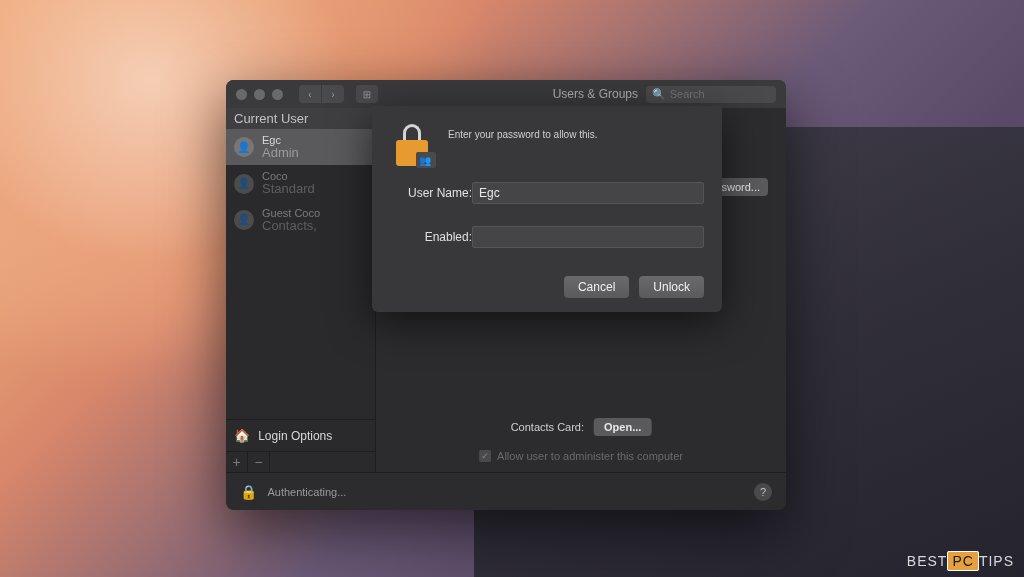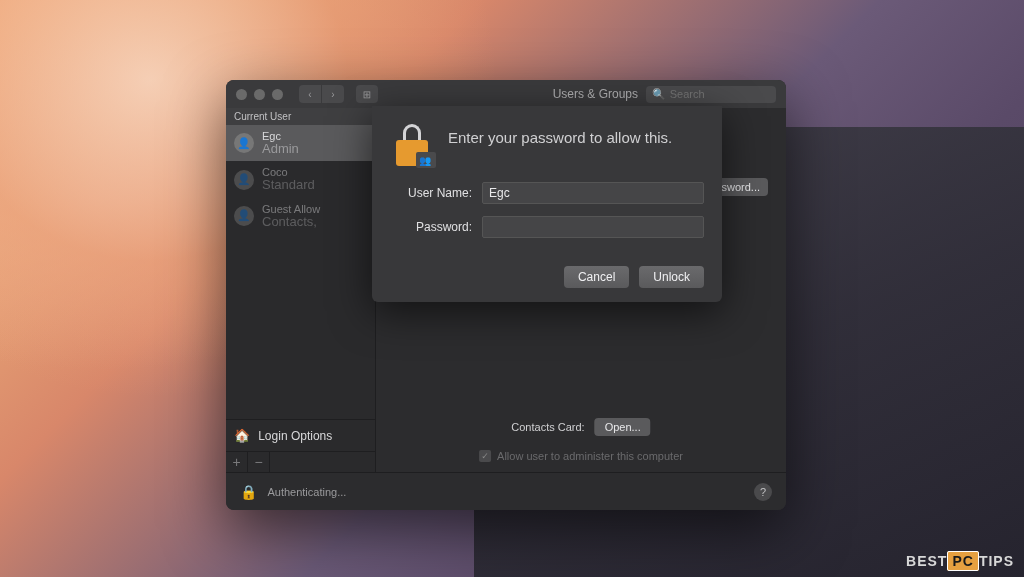--- a/index.html
+++ b/index.html
@@ -28,21 +28,21 @@
       width: 500px;
       height: 400px;
       background: radial-gradient(ellipse at 30% 20%, rgba(248,216,195,0.8) 0%, rgba(235,160,120,0.5) 40%, transparent 70%),
                   radial-gradient(ellipse at 20% 50%, rgba(240,180,150,0.6) 0%, transparent 60%);
     }
     .watermark {
       position: absolute;
       right: 10px;
       bottom: 8px;
       font-size: 14px;
-      font-weight: bold;
+      font-weight: normal;
       color: #d8d8d8;
       letter-spacing: 1px;
     }
     .watermark .pc {
       background: #e6a040;
       color: #1a1a1a;
       padding: 1px 4px;
       border: 1px solid #fff;
       border-radius: 2px;
     }
@@ -114,21 +114,21 @@
     .sidebar {
       width: 150px;
       background: #2a2a2c;
       border-right: 1px solid #1e1e20;
       display: flex;
       flex-direction: column;
     }
     .sb-section-header {
       background: #3f3f41;
       color: #c2c2c4;
-      font-size: 10px;
+      font-size: 13px;
       padding: 3px 8px;
     }
     .sb-item {
       display: flex; align-items: center; gap: 8px;
       padding: 5px 8px;
       color: #d8d8da;
       font-size: 11px;
     }
     .sb-item.selected { background: #5a5a5c; }
     .sb-item.dimmed { opacity: 0.45; }
@@ -185,20 +185,21 @@
       display: flex; align-items: center; gap: 10px;
       font-size: 11px;
       color: #d0d0d2;
     }
     .open-btn {
       background: #5a5a5c;
       border-radius: 4px;
       padding: 3px 10px;
       font-size: 11px;
       color: #e8e8ea;
+      font-weight: bold;
     }
     .admin-check {
       position: absolute;
       bottom: 10px;
       left: 50%;
       transform: translateX(-50%);
       font-size: 11px;
       color: #6a6a6c;
       display: flex; align-items: center; gap: 6px;
     }
@@ -267,25 +268,25 @@
       position: absolute;
       bottom: -2px; right: -2px;
       width: 20px; height: 16px;
       background: #4a4a4c;
       border-radius: 2px;
       display: flex; align-items: center; justify-content: center;
       color: #e0e0e2; font-size: 10px;
     }
     .dlg-text { font-size: 12px; line-height: 1.35; }
     .dlg-text .bold { font-weight: 600; }
-    .dlg-text .sub { margin-top: 6px; font-size: 15px; color: #d0d0d2; }
+    .dlg-text .sub { margin-top: 6px; font-size: 10px; color: #d0d0d2; }
     .dlg-form { margin-top: 16px; }
     .form-row {
       display: flex; align-items: center;
-      margin-bottom: 12px; gap: 10px;
+      margin-bottom: 22px; 
     }
     .form-row label {
       width: 82px; text-align: right;
       font-size: 12px; color: #e0e0e2;
     }
     .form-row input {
       flex: 1;
       background: #454547;
       border: 1px solid #555;
       border-radius: 2px;
@@ -352,21 +353,21 @@
       <div class="sb-item dimmed">
         <div class="avatar">👤</div>
         <div class="labels">
           <span>Coco</span>
           <span class="sub">Standard</span>
         </div>
       </div>
       <div class="sb-item dimmed">
         <div class="avatar">👤</div>
         <div class="labels">
-          <span>Guest Allow</span>
+          <span>Guest Coco</span>
           <span class="sub">Contacts,</span>
         </div>
       </div>
       <div class="sb-spacer"></div>
       <div class="login-options">
         <span class="home-icon">🏠</span>
         <span>Login Options</span>
       </div>
       <div class="sb-controls">
         <div class="sb-ctrl">+</div>
@@ -404,21 +405,21 @@
     <div class="dlg-text">
       <div class="sub">Enter your password to allow this.</div>
     </div>
   </div>
   <div class="dlg-form">
     <div class="form-row">
       <label>User Name:</label>
       <input type="text" value="Egc" style="">
     </div>
     <div class="form-row">
-      <label>Password:</label>
+      <label>Enabled:</label>
       <input type="password" style="">
     </div>
   </div>
   <div class="dlg-buttons">
     <button class="dlg-btn">Cancel</button>
     <button class="dlg-btn">Unlock</button>
   </div>
 </div>
 
 <div class="watermark">

